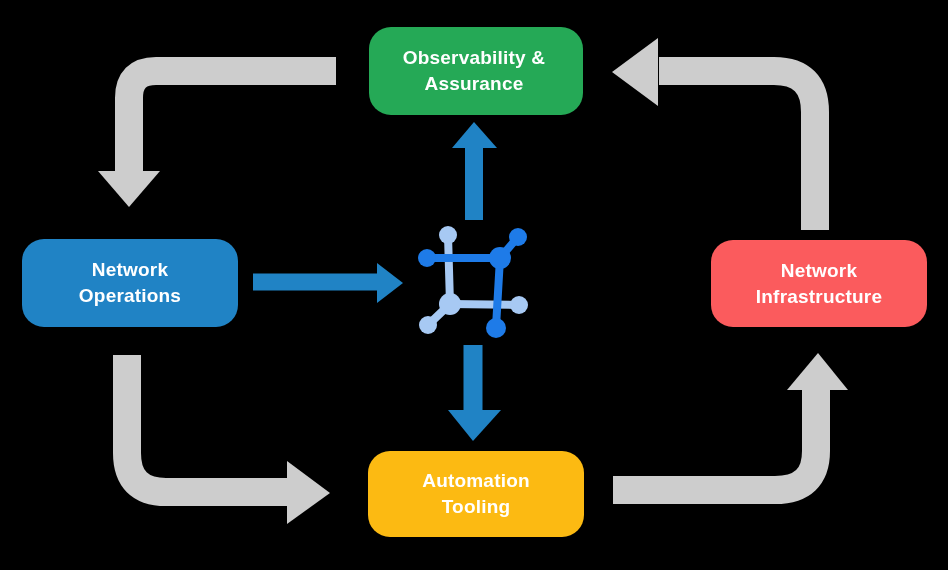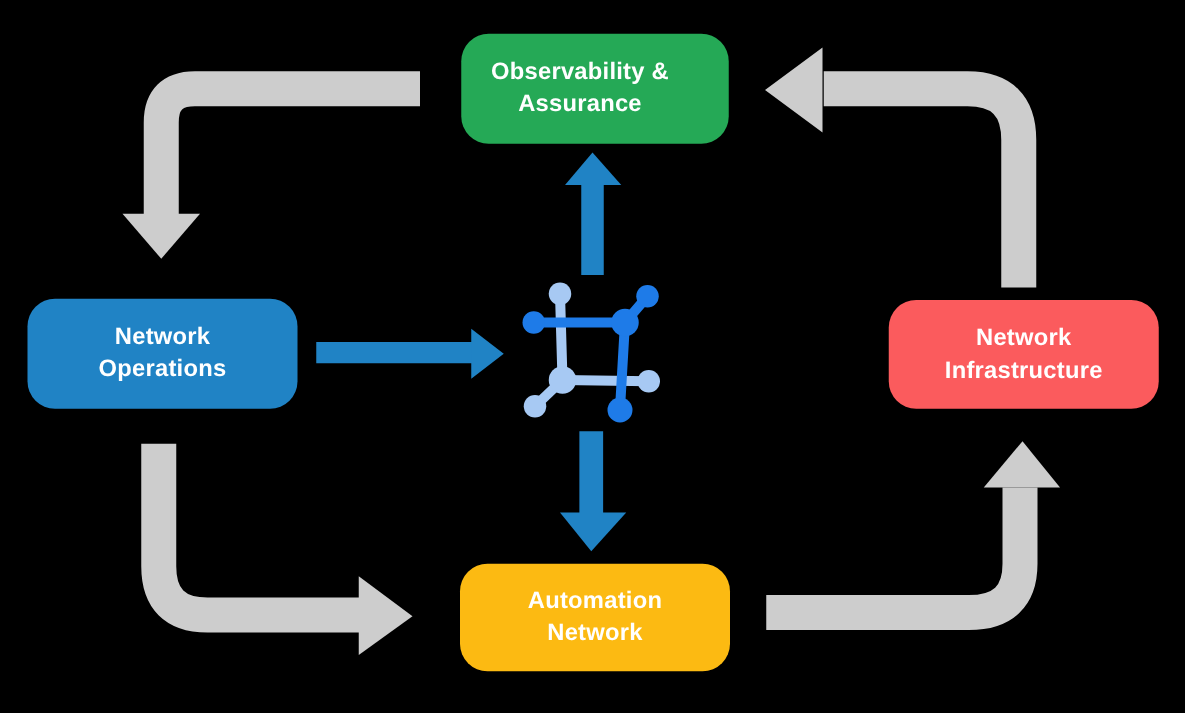--- a/index.html
+++ b/index.html
@@ -7,21 +7,21 @@
     position:relative;width:948px;height:570px;background:#000;
     overflow:hidden;font-family:"Liberation Sans",sans-serif;
   }
   .artwork{position:absolute;left:0;top:0;}
   .node-label{
     position:absolute;display:flex;align-items:center;justify-content:center;
     text-align:center;color:#fff;font-size:19px;font-weight:600;
     line-height:26px;white-space:pre-line;letter-spacing:.2px;
     pointer-events:none;
   }
-  #lbl-obs{left:369px;top:27px;width:190px;height:88px;}
+  #lbl-obs{left:379px;top:27px;width:190px;height:88px;}
   #lbl-ops{left:22px;top:239px;width:216px;height:88px;}
   #lbl-infra{left:711px;top:240px;width:216px;height:87px;}
   #lbl-auto{left:368px;top:451px;width:216px;height:86px;}
 </style>
 </head>
 <body>
 
 <div class="canvas">
 
   <svg class="artwork" width="948" height="570" viewBox="0 0 948 570">
@@ -90,15 +90,15 @@
     </g>
   </svg>
 
   <div id="lbl-obs" class="node-label">Observability &amp;
 Assurance</div>
   <div id="lbl-ops" class="node-label">Network
 Operations</div>
   <div id="lbl-infra" class="node-label">Network
 Infrastructure</div>
   <div id="lbl-auto" class="node-label">Automation
-Network</div>
+Tooling</div>
 
 </div>
 
 </body></html>

